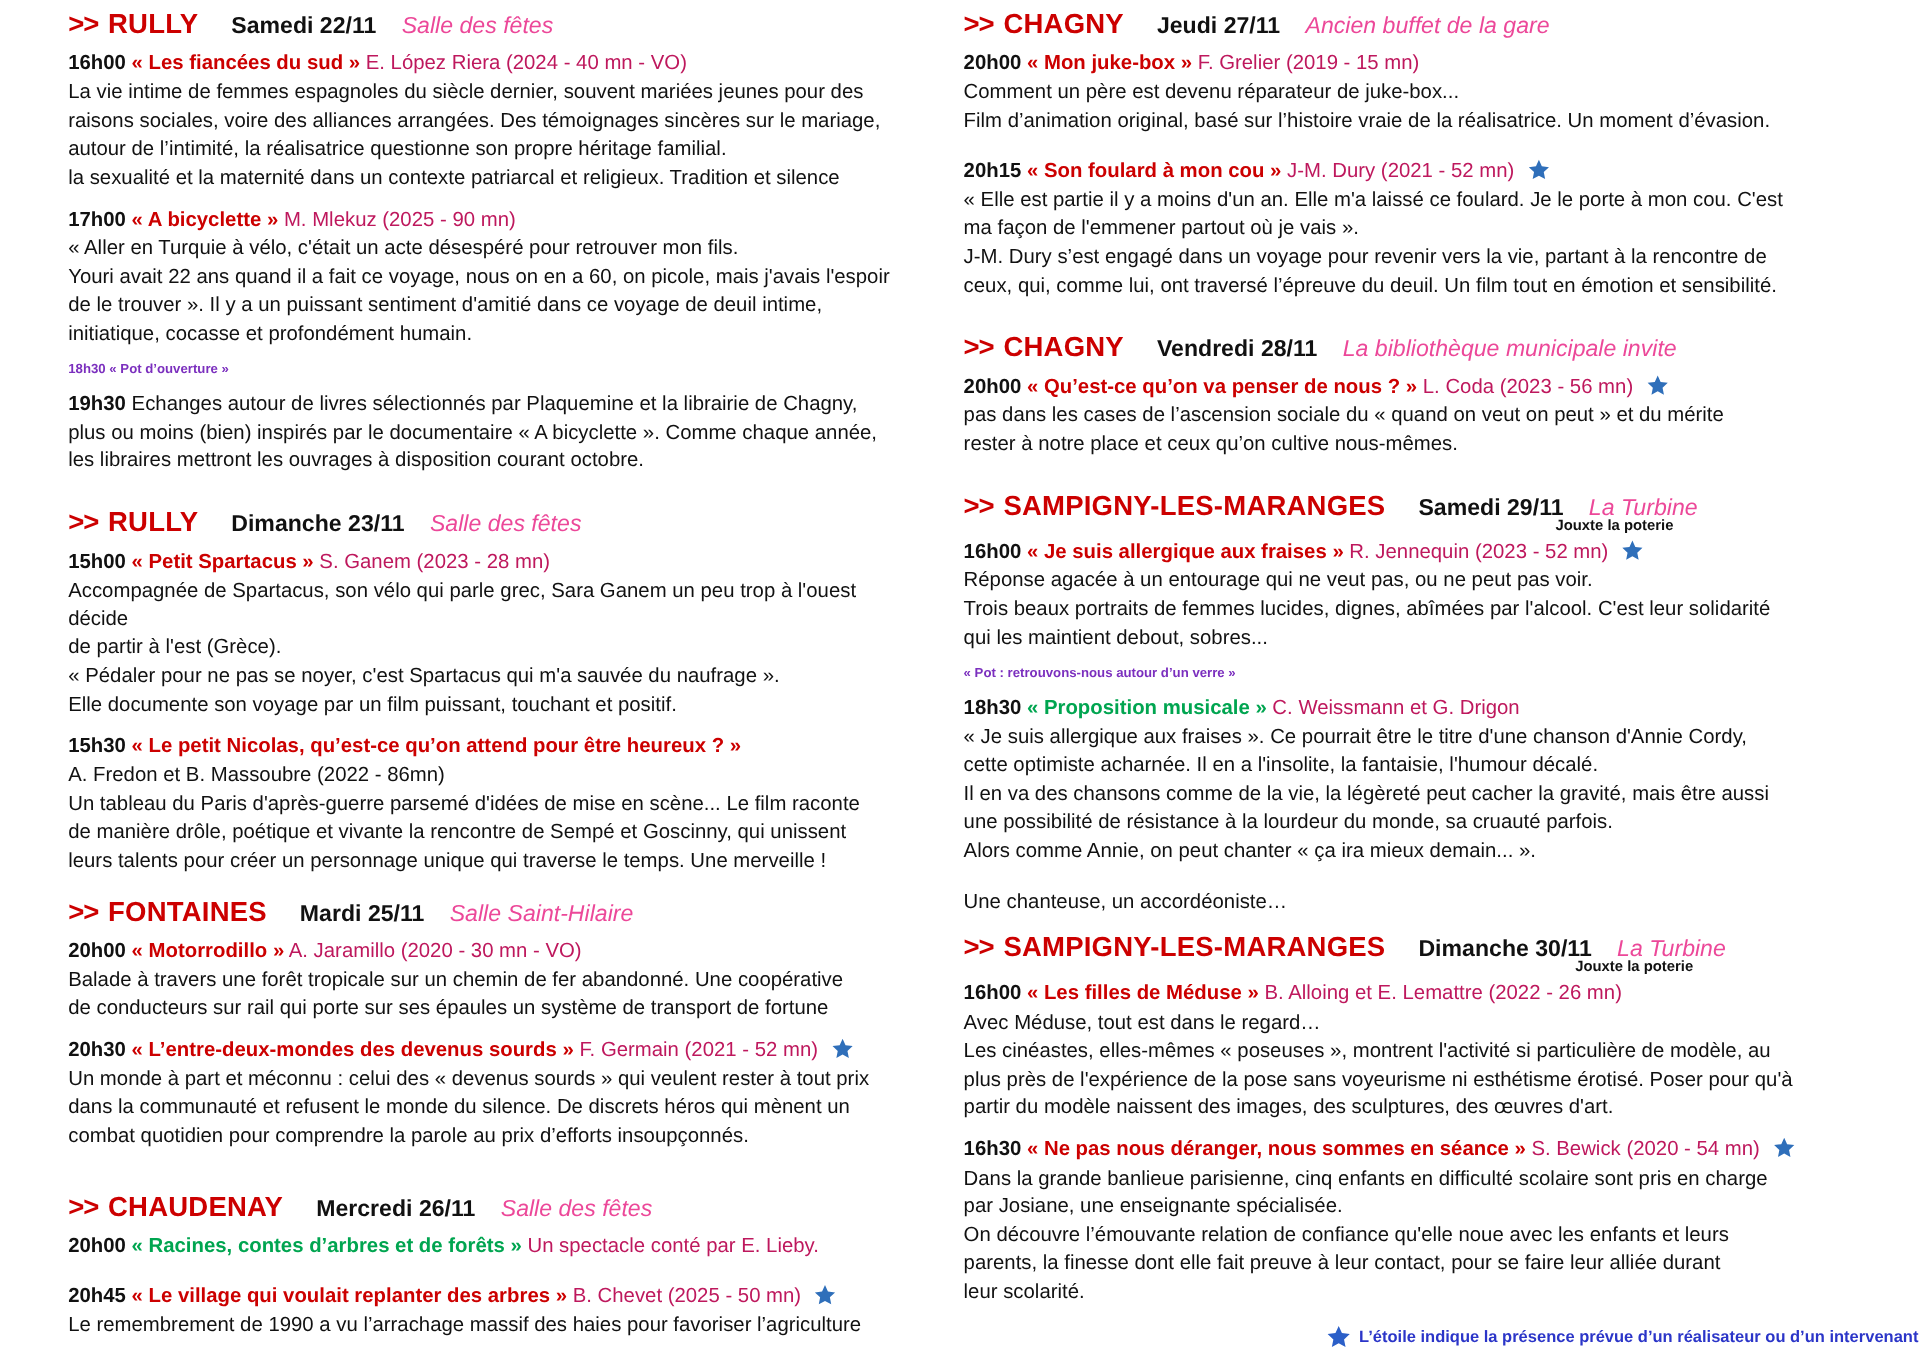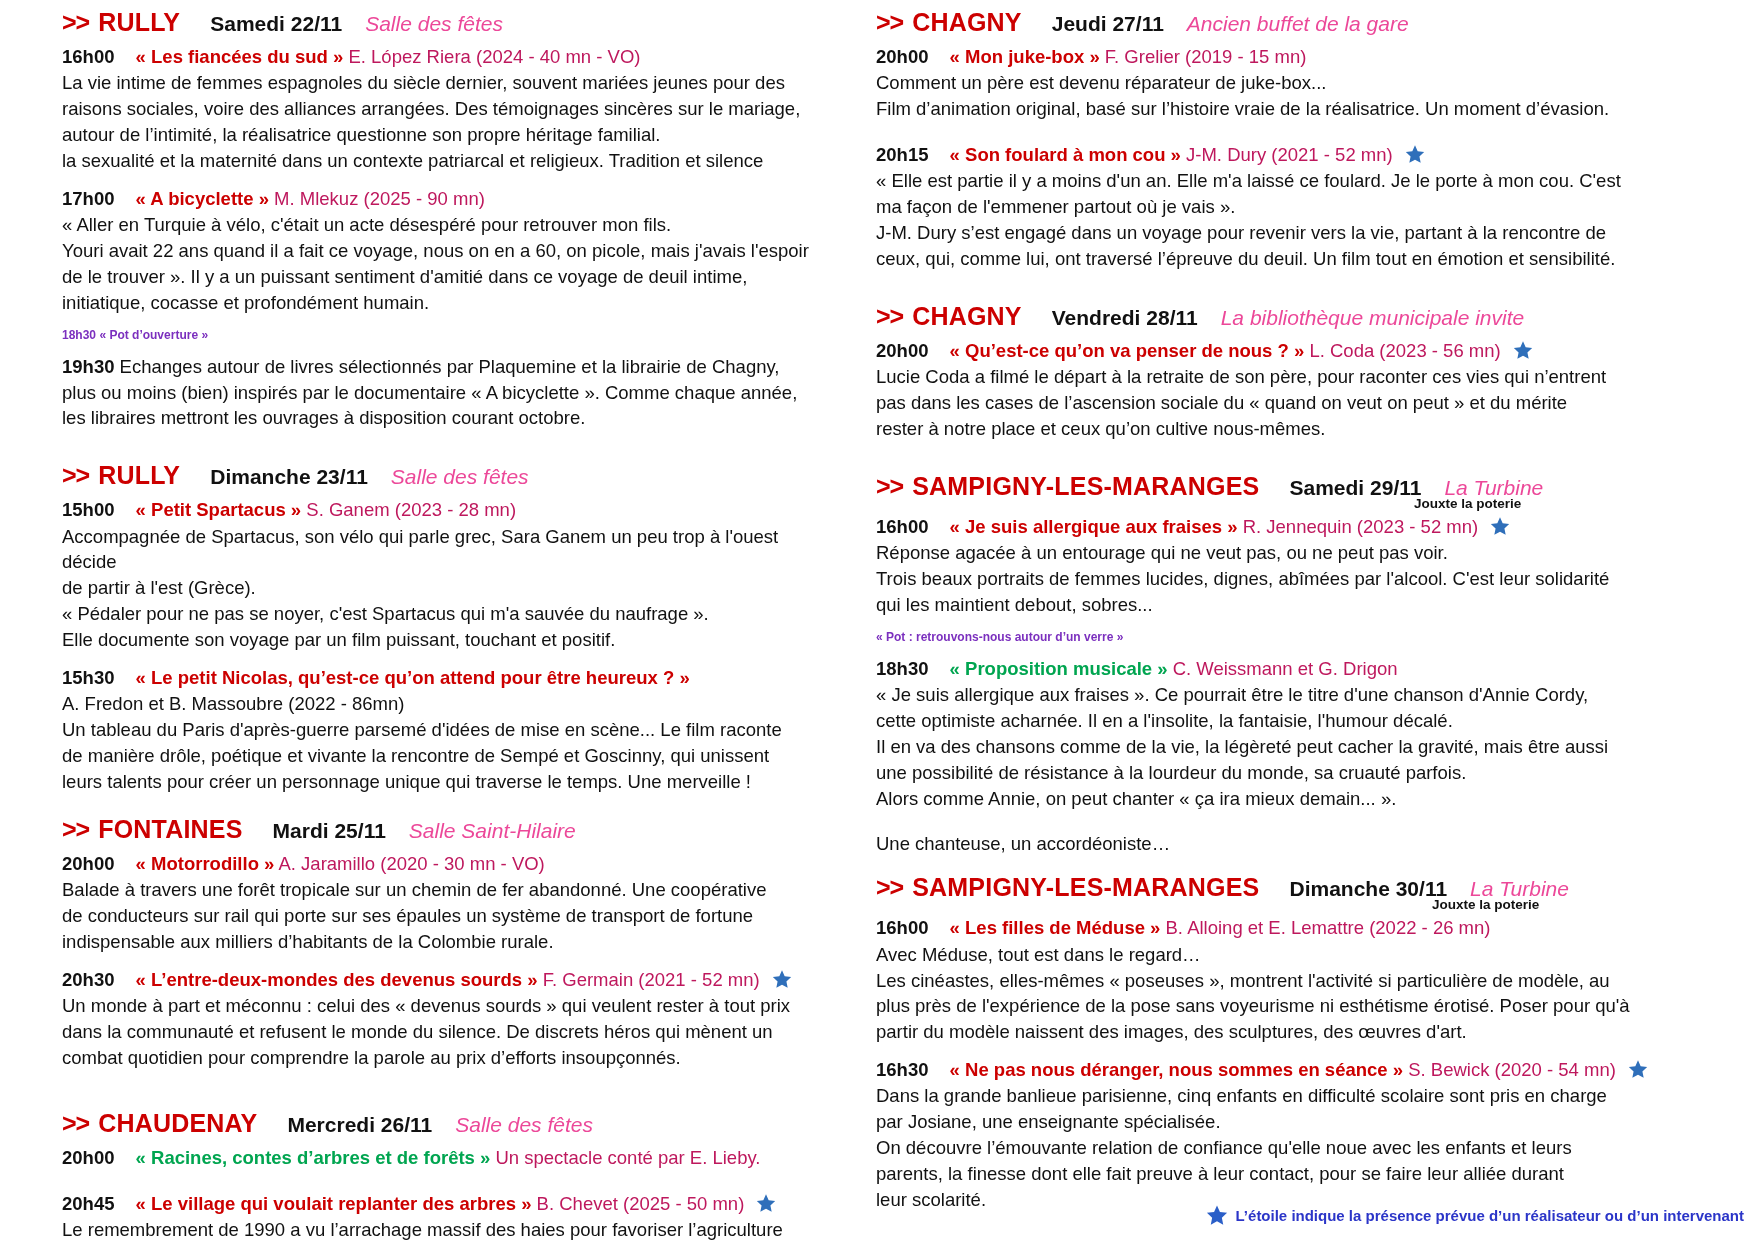--- a/index.html
+++ b/index.html
@@ -82,21 +82,20 @@
     margin: 0;
   }
   .time {
     font-weight: bold;
     color: #111;
     font-size: 18.5px;
   }
   .film-title {
     font-weight: bold;
     font-size: 18.5px;
-    margin-left: 16px;
   }
   .film-title.red   { color: #cc0000; }
   .film-title.green { color: #00a550; }
   .credits {
     font-weight: normal;
     color: #be185d;
     font-size: 18.5px;
   }
   .desc {
     font-size: 18.5px;
@@ -258,21 +257,20 @@
 
     <div class="entry">
       <div class="entry-head">
         <span class="time">20h00</span>
         <span class="film-title red">« Motorrodillo »</span>
         <span class="credits">A. Jaramillo (2020 - 30 mn - VO)</span>
       </div>
       <div class="desc">
         <p>Balade à travers une forêt tropicale sur un chemin de fer abandonné. Une coopérative</p>
         <p>de conducteurs sur rail qui porte sur ses épaules un système de transport de fortune</p>
-        <p>indispensable aux milliers d’habitants de la Colombie rurale.</p>
       </div>
     </div>
 
     <div class="gap-sm"></div>
 
     <div class="entry">
       <div class="entry-head">
         <span class="time">20h30</span>
         <span class="film-title red">« L’entre-deux-mondes des devenus sourds »</span>
         <span class="credits">F. Germain (2021 - 52 mn)</span>
@@ -383,21 +381,20 @@
         <span class="time">20h00</span>
         <span class="film-title red">« Qu’est-ce qu’on va penser de nous ? »</span>
         <span class="credits">L. Coda  (2023 - 56 mn)</span>
         <span class="star">
           <svg viewBox="0 0 24 24" width="20" height="20">
               <polygon points="12,1.5 15.2,8.6 23,9.6 17.3,14.9 18.8,22.5 12,18.8 5.2,22.5 6.7,14.9 1,9.6 8.8,8.6" fill="#2f6fba"></polygon>
             </svg>
         </span>
       </div>
       <div class="desc">
-        <p>Lucie Coda a filmé le départ à la retraite de son père,  pour raconter ces vies qui n’entrent</p>
         <p>pas dans les cases de l’ascension sociale du « quand on veut on peut » et du mérite</p>
         <p>rester à notre place et ceux qu’on cultive nous-mêmes.</p>
       </div>
     </div>
 
     <div class="gap-lg"></div>
 
     <div class="venue-header tight">
       <span class="vh-arrows">&gt;&gt;</span>
       <span class="vh-name">SAMPIGNY-LES-MARANGES</span>

